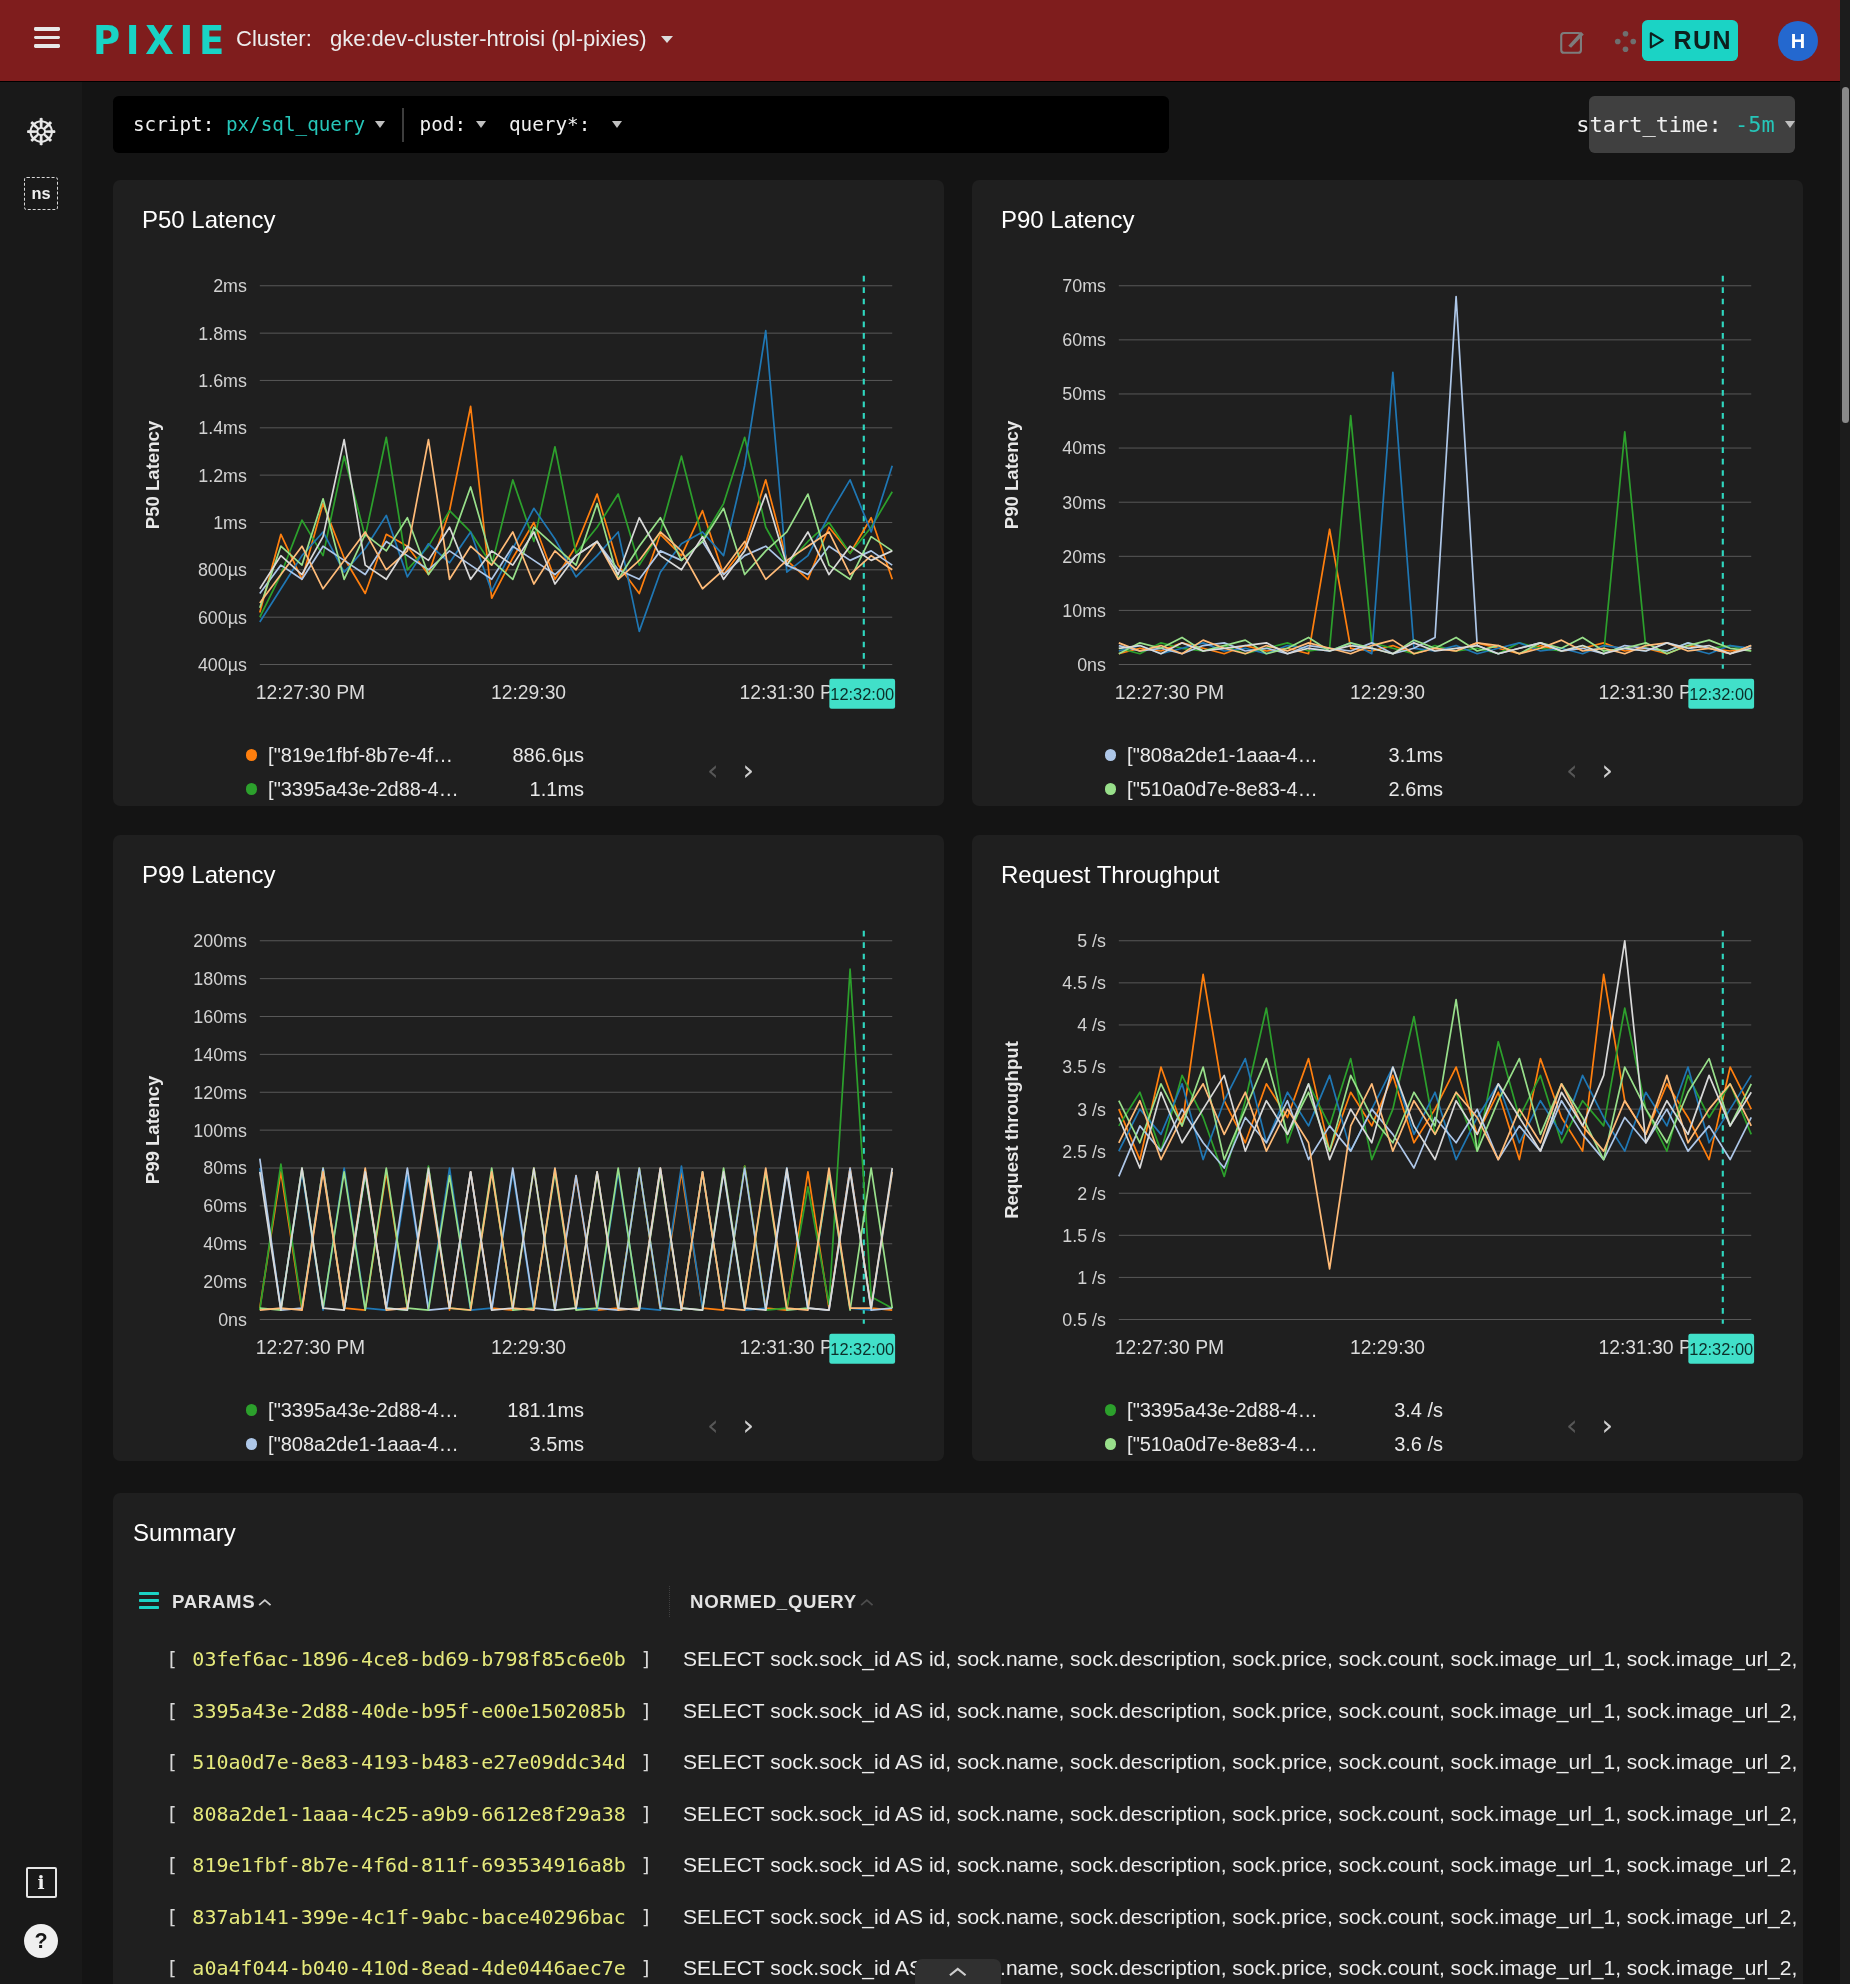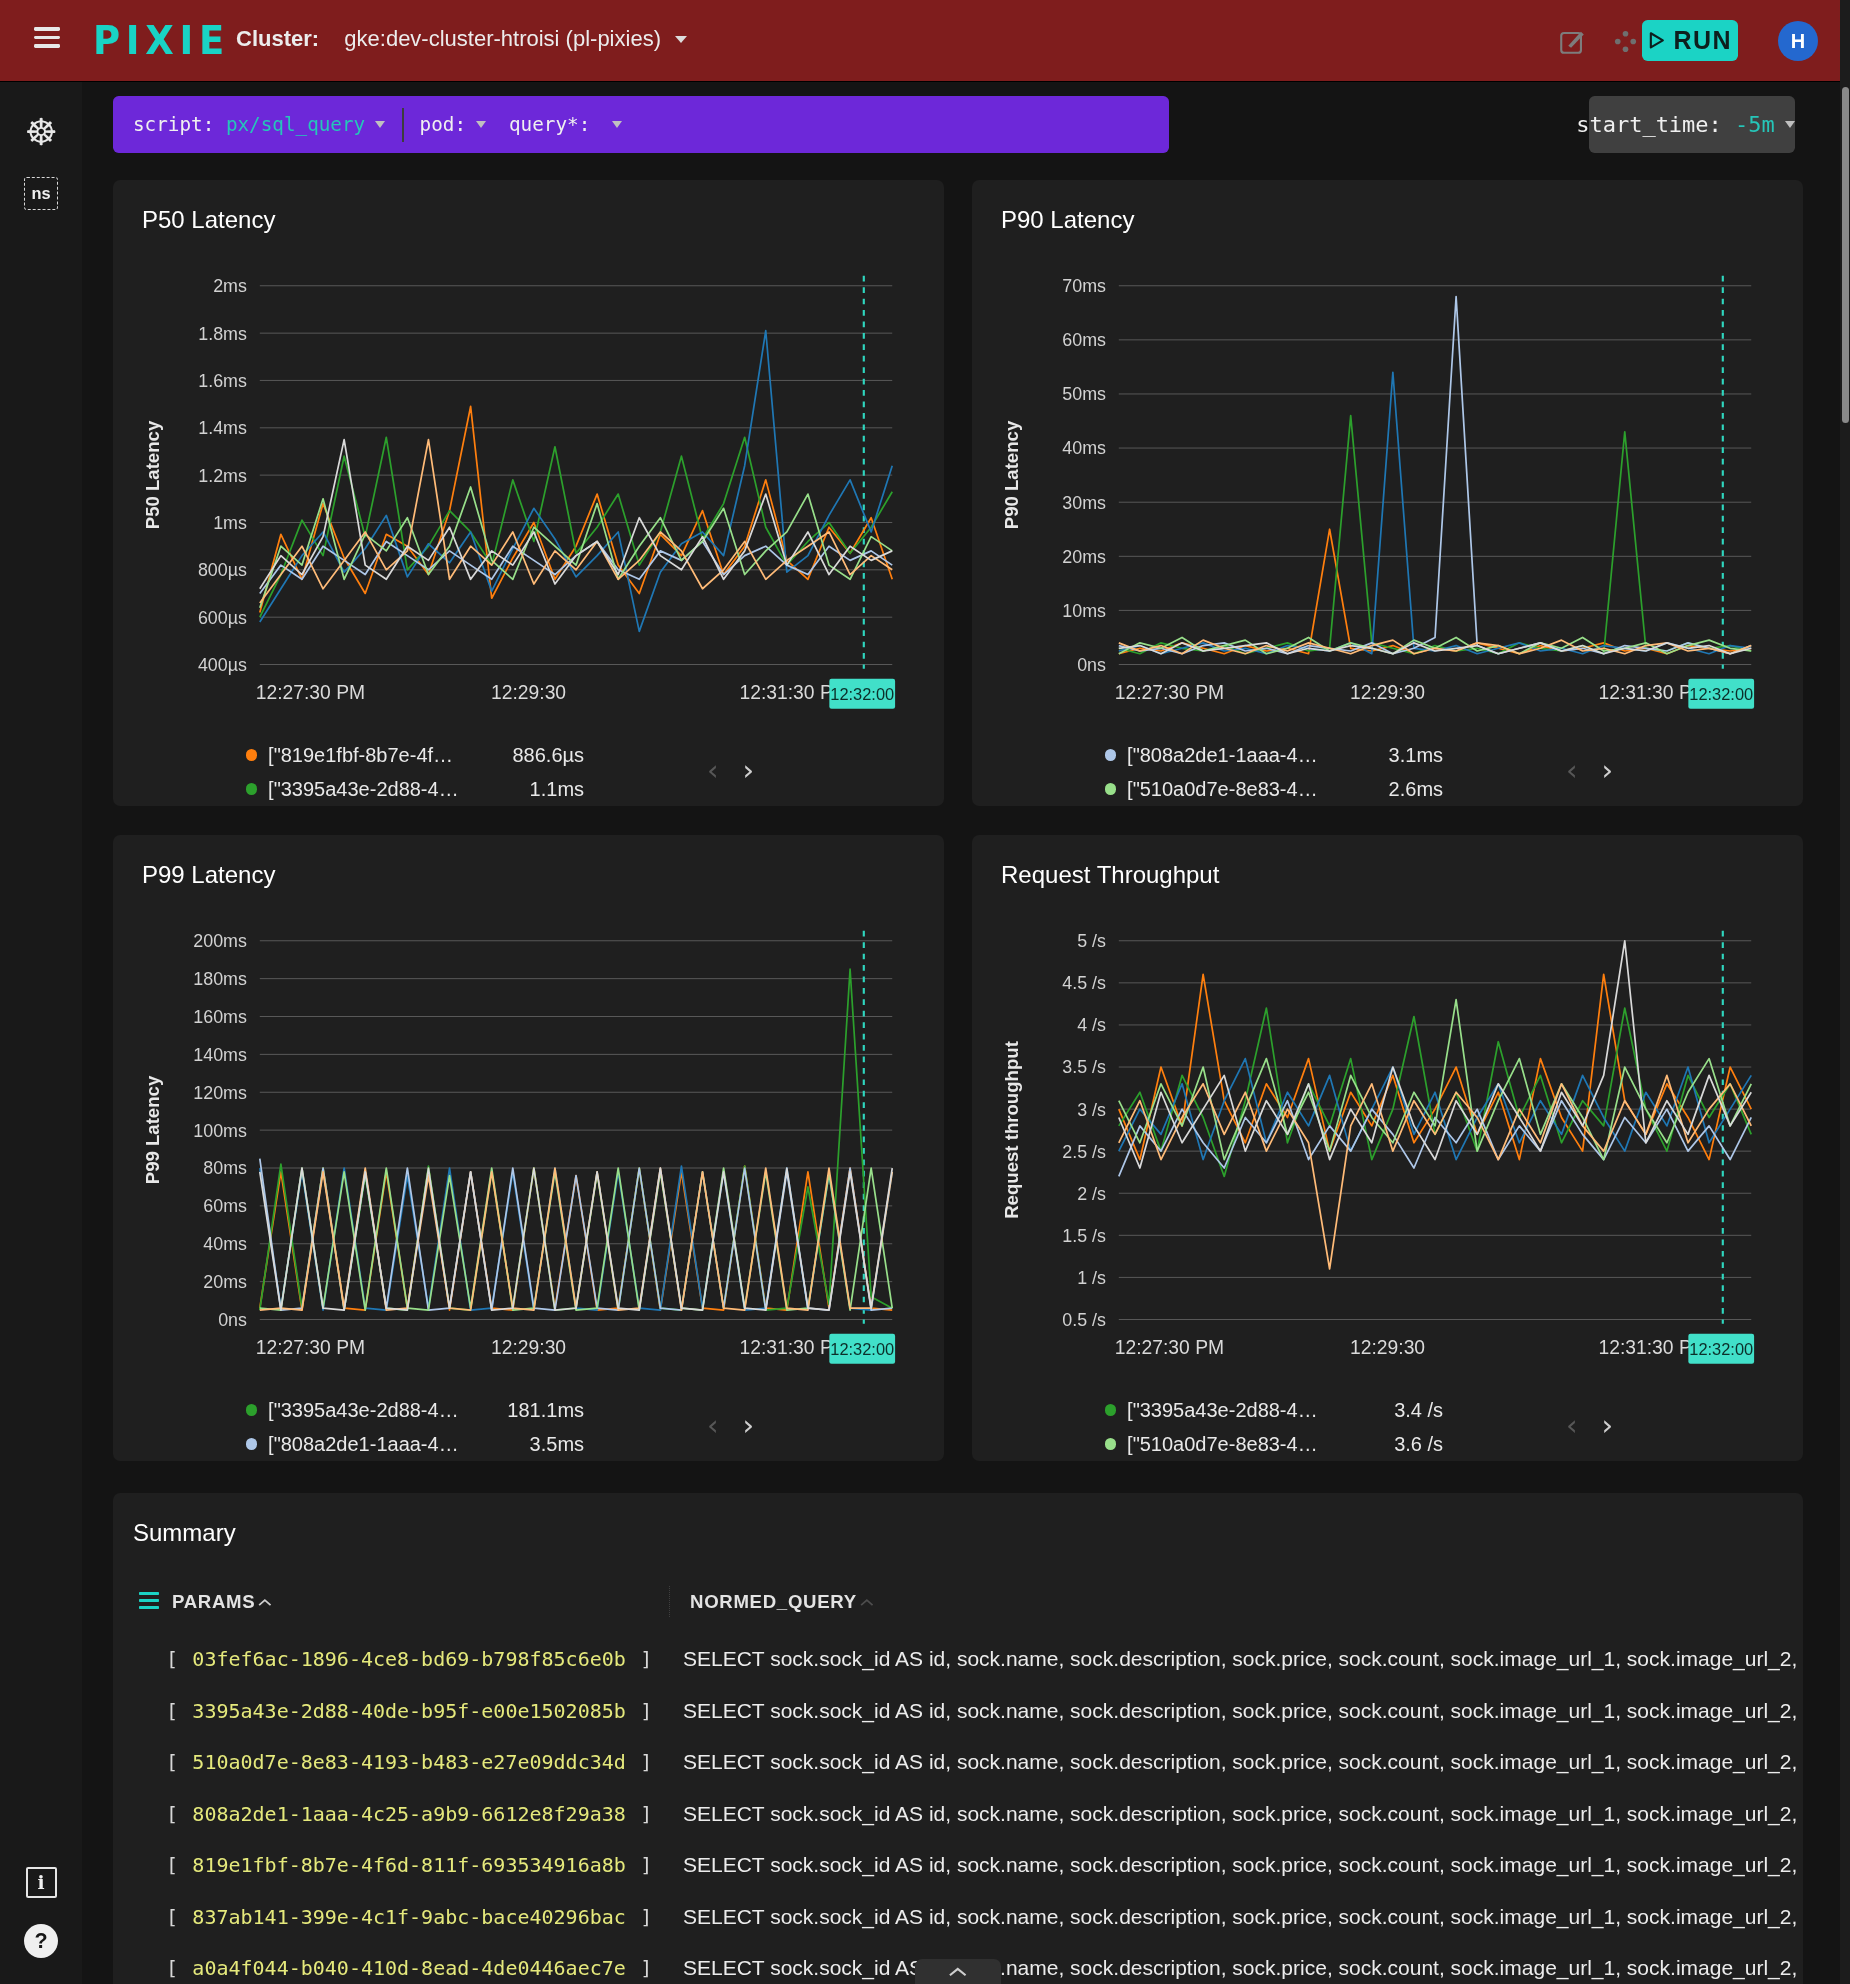--- a/index.html
+++ b/index.html
@@ -8,21 +8,21 @@
   .screen { position:relative; width:1851px; height:1985px; background:#141414; }
 
   
   .topbar { position:absolute; left:0; top:0; width:1851px; height:82px; background:#7f1d1d;
     border-bottom:0.7px solid #000; z-index:5; }
   .hamburger { position:absolute; left:34px; top:27px; width:29px; height:27px; cursor:pointer; }
   .hamburger span { display:block; width:26px; height:3.6px; background:#e8e8e8; border-radius:1.4px; margin-bottom:5px; }
   .logo { position:absolute; left:93px; top:18.6px; font-weight:bold; font-size:37px; letter-spacing:5.7px;
     color:#19d3c5; font-family:"DejaVu Sans", sans-serif; transform:scaleY(1.05); }
   .cluster { position:absolute; left:236px; top:26px; font-size:22px; color:#ececec; display:flex; align-items:center; gap:7.2px;}
-  .cluster b { font-weight:bold; margin-right:18px; }
+  .cluster b { font-weight:normal; margin-right:11px; }
   .caret-down { width:0; height:0; border-left:6.4px solid transparent; border-right:6.4px solid transparent;
     border-top:7.9px solid #dcdcdc; display:inline-block; margin-left:7.2px; }
   .tb-icon { position:absolute; top:26px; width:31px; height:31px; }
   .runbtn { position:absolute; left:1642px; top:20px; width:96px; height:41px; background:#1bd3c5; border:none;
     border-radius:5.7px; display:flex; align-items:center; justify-content:center; gap:8.6px; cursor:pointer; }
   .runbtn span { font-size:25px; font-weight:bold; letter-spacing:1.4px; color:#0d1f1e; }
   .avatar { position:absolute; left:1778px; top:21px; width:40px; height:40px; border-radius:50%;
     background:#2468cf; color:#fff; font-size:20px; font-weight:bold; display:flex; align-items:center; justify-content:center; }
 
   
@@ -34,21 +34,21 @@
     align-items:center; justify-content:center; font-size:16.4px; font-weight:bold; color:#f0f0f0; }
   .infoicon { top:1785px; }
   .infoicon .box { border:2.1px solid #e6e6e6; border-radius:2.1px; width:31px; height:31px; display:flex;
     align-items:center; justify-content:center; font-size:18.6px; font-weight:bold; color:#f0f0f0; font-family:"DejaVu Serif", serif;}
   .helpicon { top:1842px; }
   .helpicon .circle { width:34px; height:34px; border-radius:50%; background:#efefef; color:#161616;
     font-size:21.5px; font-weight:bold; display:flex; align-items:center; justify-content:center; }
 
   
   .mono { font-family:"DejaVu Sans Mono", monospace; }
-  .script-box { position:absolute; left:113px; top:96px; width:1056px; height:57px; background:#6d28d9;
+  .script-box { position:absolute; left:113px; top:96px; width:1056px; height:57px; background:#000000;
     border-radius:5.7px; display:flex; align-items:center; padding:0 20px; font-size:19.3px; color:#f0f0f0; }
   .teal { color:#26c6b9; }
   .dd-caret { width:0; height:0; border-left:5.7px solid transparent; border-right:5.7px solid transparent;
     border-top:7.2px solid #c0c0c0; display:inline-block; margin:0 13px 0 10px; }
   .vdiv { width:1.4px; height:34px; background:#3d3d3d; margin:0 15.7px 0 4.3px; }
   .time-box { position:absolute; left:1589px; top:96px; width:206px; height:57px; background:#404040;
     border-radius:5.7px; display:flex; align-items:center; justify-content:center; font-size:22px; color:#f0f0f0; }
 
   
   .panel { position:absolute; width:831px; height:626px; background:#1f1f1f; border-radius:7.2px; }

